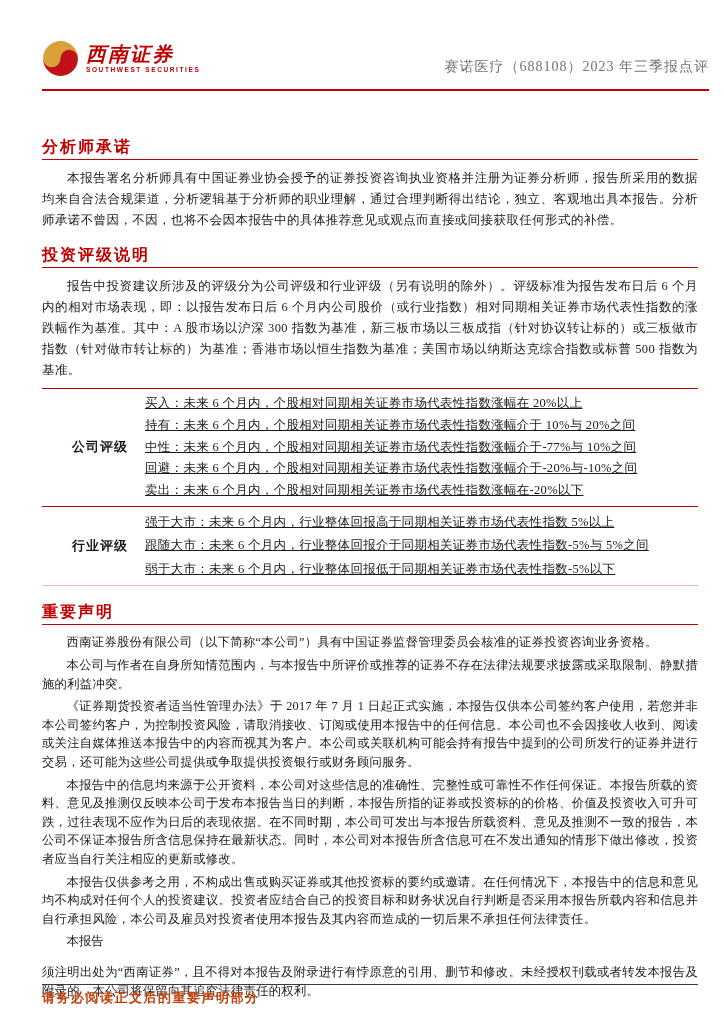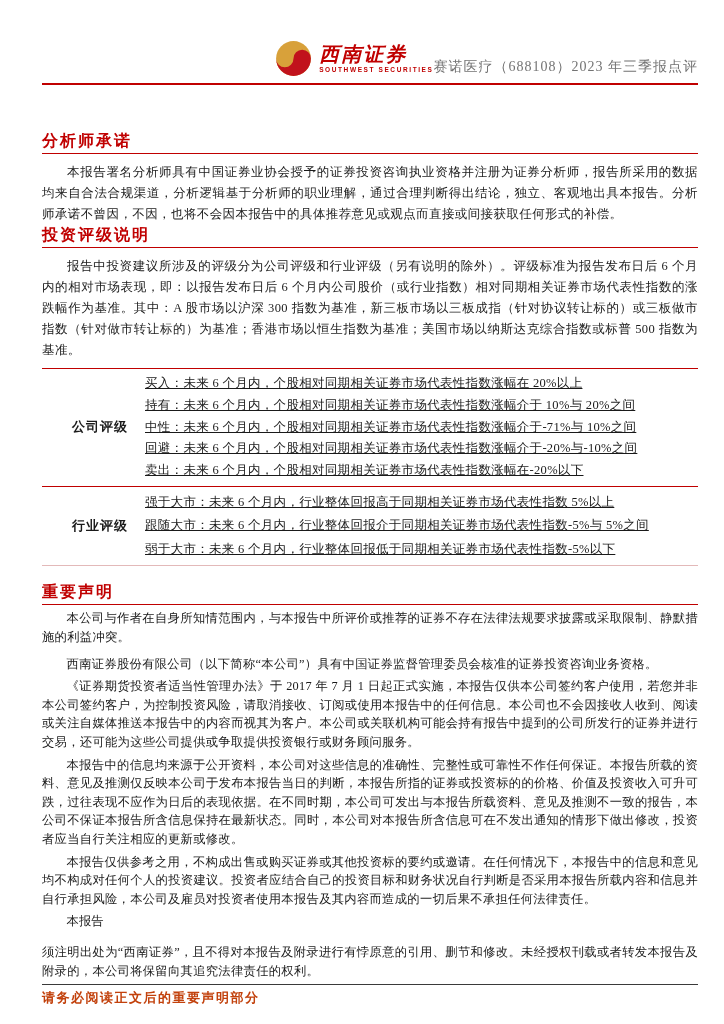--- a/index.html
+++ b/index.html
@@ -8,24 +8,24 @@
     width: 724px; height: 1024px;
     position: relative;
     font-family: "Liberation Serif", "DejaVu Serif", serif;
     color: #1a1a1a;
     overflow: hidden;
   }
   .page { position: relative; width: 724px; height: 1024px; }
 
   
   .header {
-    margin: 40px 26px 0 42px;
-    display: flex; justify-content: flex-end; align-items: flex-end;
+    margin: 40px 15px 0 42px;
+    display: flex; justify-content: space-between; align-items: flex-end;
     border-bottom: 2.5px solid #c00000;
-    padding-bottom: 6px;
+    padding-bottom: 12px;
   }
   .logo { display: flex; align-items: center; gap: 7px; }
   .logo-mark { width: 37px; height: 37px; display: block; }
   .logo-text { display: flex; flex-direction: column; line-height: 1; }
   .logo-cn {
     color: #c00000; font-weight: bold; font-size: 20px;
     letter-spacing: 2px; font-style: italic;
   }
   .logo-en {
     color: #c00000; font-size: 6.5px; font-weight: bold;
@@ -38,21 +38,21 @@
   }
 
   
   .content { margin: 0 26px 0 42px; }
   .sec-heading {
     color: #c00000; font-weight: bold; font-size: 16px;
     letter-spacing: 2px; line-height: 20px;
     border-bottom: 1px solid #c00000; padding-bottom: 2px;
   }
   .sec-analyst { margin-top: 46px; }
-  .sec-rating  { }
+  .sec-rating  { margin-top: 14px; }
   .sec-disclaimer { margin-top: 16px; }
 
   .para {
     font-size: 12.5px; line-height: 21px; text-align: justify;
     text-indent: 2em; margin-top: 8px; letter-spacing: 0.4px;
   }
 
   
   .rating-table { margin-top: 7px; border-top: 1.5px solid #c00000; }
   .rgroup {
@@ -119,40 +119,40 @@
     <div class="sec-rating">
       <div class="sec-heading">投资评级说明</div>
       <p class="para">报告中投资建议所涉及的评级分为公司评级和行业评级（另有说明的除外）。评级标准为报告发布日后 6 个月内的相对市场表现，即：以报告发布日后 6 个月内公司股价（或行业指数）相对同期相关证券市场代表性指数的涨跌幅作为基准。其中：A 股市场以沪深 300 指数为基准，新三板市场以三板成指（针对协议转让标的）或三板做市指数（针对做市转让标的）为基准；香港市场以恒生指数为基准；美国市场以纳斯达克综合指数或标普 500 指数为基准。</p>
 
       <div class="rating-table">
         <div class="rgroup rgroup-company">
           <div class="rlabel">公司评级</div>
           <div class="rrows">
             <div class="rrow">买入：未来 6 个月内，个股相对同期相关证券市场代表性指数涨幅在 20%以上</div>
             <div class="rrow">持有：未来 6 个月内，个股相对同期相关证券市场代表性指数涨幅介于 10%与 20%之间</div>
-            <div class="rrow">中性：未来 6 个月内，个股相对同期相关证券市场代表性指数涨幅介于-71%与 10%之间</div>
+            <div class="rrow">中性：未来 6 个月内，个股相对同期相关证券市场代表性指数涨幅介于-77%与 10%之间</div>
             <div class="rrow">回避：未来 6 个月内，个股相对同期相关证券市场代表性指数涨幅介于-20%与-10%之间</div>
             <div class="rrow">卖出：未来 6 个月内，个股相对同期相关证券市场代表性指数涨幅在-20%以下</div>
           </div>
         </div>
         <div class="rgroup rgroup-industry">
           <div class="rlabel">行业评级</div>
           <div class="rrows">
             <div class="rrow">强于大市：未来 6 个月内，行业整体回报高于同期相关证券市场代表性指数 5%以上</div>
             <div class="rrow">跟随大市：未来 6 个月内，行业整体回报介于同期相关证券市场代表性指数-5%与 5%之间</div>
             <div class="rrow">弱于大市：未来 6 个月内，行业整体回报低于同期相关证券市场代表性指数-5%以下</div>
           </div>
         </div>
       </div>
     </div>
 
     <div class="sec-disclaimer">
       <div class="sec-heading">重要声明</div>
+      <p class="dpara" style="margin-top:8px;">西南证券股份有限公司（以下简称“本公司”）具有中国证券监督管理委员会核准的证券投资咨询业务资格。</p>
       <p class="dpara">本公司与作者在自身所知情范围内，与本报告中所评价或推荐的证券不存在法律法规要求披露或采取限制、静默措施的利益冲突。</p>
-      <p class="dpara" style="margin-top:8px;">西南证券股份有限公司（以下简称“本公司”）具有中国证券监督管理委员会核准的证券投资咨询业务资格。</p>
       <p class="dpara">《证券期货投资者适当性管理办法》于 2017 年 7 月 1 日起正式实施，本报告仅供本公司签约客户使用，若您并非本公司签约客户，为控制投资风险，请取消接收、订阅或使用本报告中的任何信息。本公司也不会因接收人收到、阅读或关注自媒体推送本报告中的内容而视其为客户。本公司或关联机构可能会持有报告中提到的公司所发行的证券并进行交易，还可能为这些公司提供或争取提供投资银行或财务顾问服务。</p>
       <p class="dpara">本报告中的信息均来源于公开资料，本公司对这些信息的准确性、完整性或可靠性不作任何保证。本报告所载的资料、意见及推测仅反映本公司于发布本报告当日的判断，本报告所指的证券或投资标的的价格、价值及投资收入可升可跌，过往表现不应作为日后的表现依据。在不同时期，本公司可发出与本报告所载资料、意见及推测不一致的报告，本公司不保证本报告所含信息保持在最新状态。同时，本公司对本报告所含信息可在不发出通知的情形下做出修改，投资者应当自行关注相应的更新或修改。</p>
       <p class="dpara">本报告仅供参考之用，不构成出售或购买证券或其他投资标的要约或邀请。在任何情况下，本报告中的信息和意见均不构成对任何个人的投资建议。投资者应结合自己的投资目标和财务状况自行判断是否采用本报告所载内容和信息并自行承担风险，本公司及雇员对投资者使用本报告及其内容而造成的一切后果不承担任何法律责任。</p>
       <p class="dpara-lead">本报告</p>
       <p class="dpara-cont">须注明出处为“西南证券”，且不得对本报告及附录进行有悖原意的引用、删节和修改。未经授权刊载或者转发本报告及附录的，本公司将保留向其追究法律责任的权利。</p>
     </div>
 
   </div>
 
   <div class="footer">

